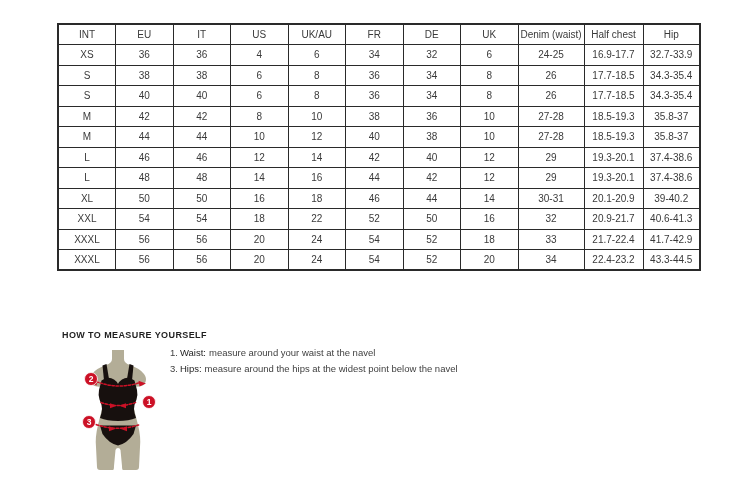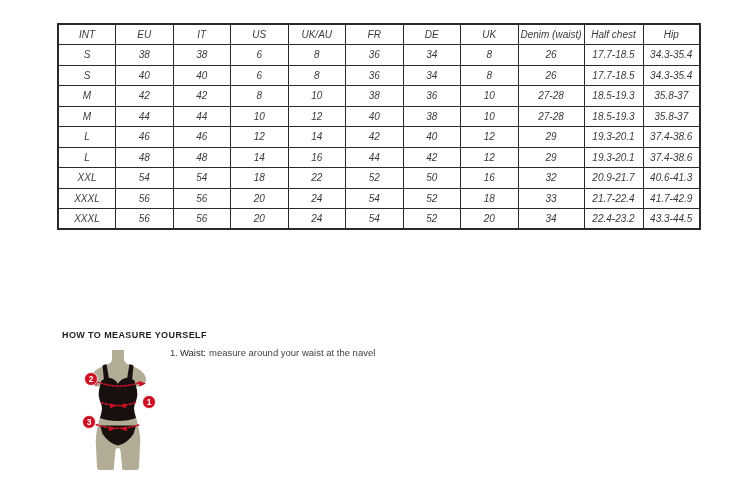--- a/index.html
+++ b/index.html
@@ -11,21 +11,20 @@
     overflow:hidden;
   }
 
   
   .size-table {
     position:absolute; left:57px; top:23px;
     width:643px;
     border-collapse:collapse;
     table-layout:fixed;
     border:2px solid var(--table-border,#2a2a2a);
-    font-style:italic;
   }
   .size-table th, .size-table td {
     border:1px solid var(--table-border,#2a2a2a);
     height:20.5px;
     padding:0;
     text-align:center;
     vertical-align:middle;
     font-size:10px;
     font-weight:400;
     color:var(--text-dark,#3a3a3a);
@@ -98,20 +97,33 @@
           <th>FR</th>
           <th>DE</th>
           <th>UK</th>
           <th>Denim (waist)</th>
           <th>Half chest</th>
           <th>Hip</th>
         </tr>
       </thead>
       <tbody>
         <tr>
+          <td>XS</td>
+          <td>36</td>
+          <td>36</td>
+          <td>4</td>
+          <td>6</td>
+          <td>34</td>
+          <td>32</td>
+          <td>6</td>
+          <td>24-25</td>
+          <td>16.9-17.7</td>
+          <td>32.7-33.9</td>
+        </tr>
+        <tr>
           <td>S</td>
           <td>38</td>
           <td>38</td>
           <td>6</td>
           <td>8</td>
           <td>36</td>
           <td>34</td>
           <td>8</td>
           <td>26</td>
           <td>17.7-18.5</td>
@@ -176,20 +188,33 @@
           <td>14</td>
           <td>16</td>
           <td>44</td>
           <td>42</td>
           <td>12</td>
           <td>29</td>
           <td>19.3-20.1</td>
           <td>37.4-38.6</td>
         </tr>
         <tr>
+          <td>XL</td>
+          <td>50</td>
+          <td>50</td>
+          <td>16</td>
+          <td>18</td>
+          <td>46</td>
+          <td>44</td>
+          <td>14</td>
+          <td>30-31</td>
+          <td>20.1-20.9</td>
+          <td>39-40.2</td>
+        </tr>
+        <tr>
           <td>XXL</td>
           <td>54</td>
           <td>54</td>
           <td>18</td>
           <td>22</td>
           <td>52</td>
           <td>50</td>
           <td>16</td>
           <td>32</td>
           <td>20.9-21.7</td>
@@ -259,15 +284,18 @@
 
       <circle class="marker" cx="17" cy="75" r="6.5"></circle>
       <text class="marker-num" x="17" y="78">3</text>
     </svg>
   </div>
 
   <ol class="steps">
     <li class="step">
       <span class="step-num">1.</span><span class="step-label">Waist:</span><span class="step-text">measure around your waist at the navel</span>
     </li>
+    <li class="step">
+      <span class="step-num">3.</span><span class="step-label">Hips:</span><span class="step-text">measure around the hips at the widest point below the navel</span>
+    </li>
   </ol>
 
 </div>
 
 </body></html>

